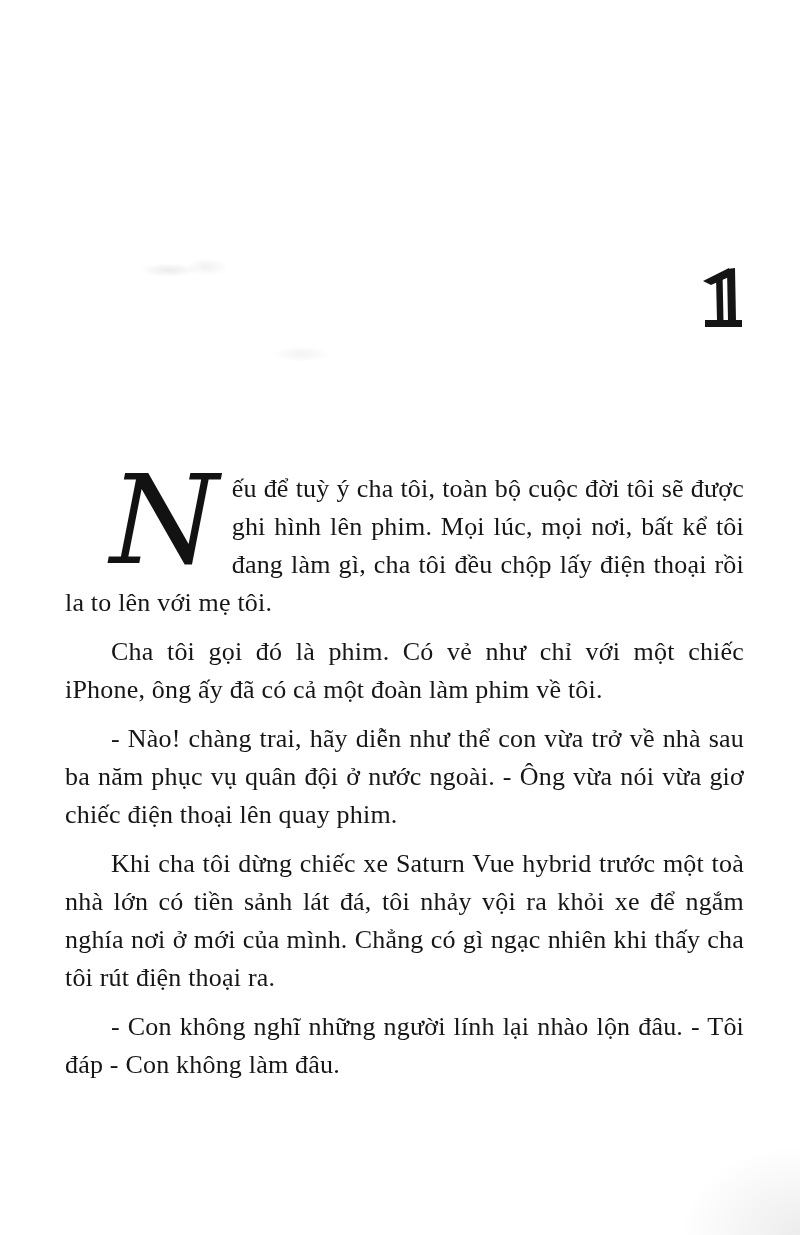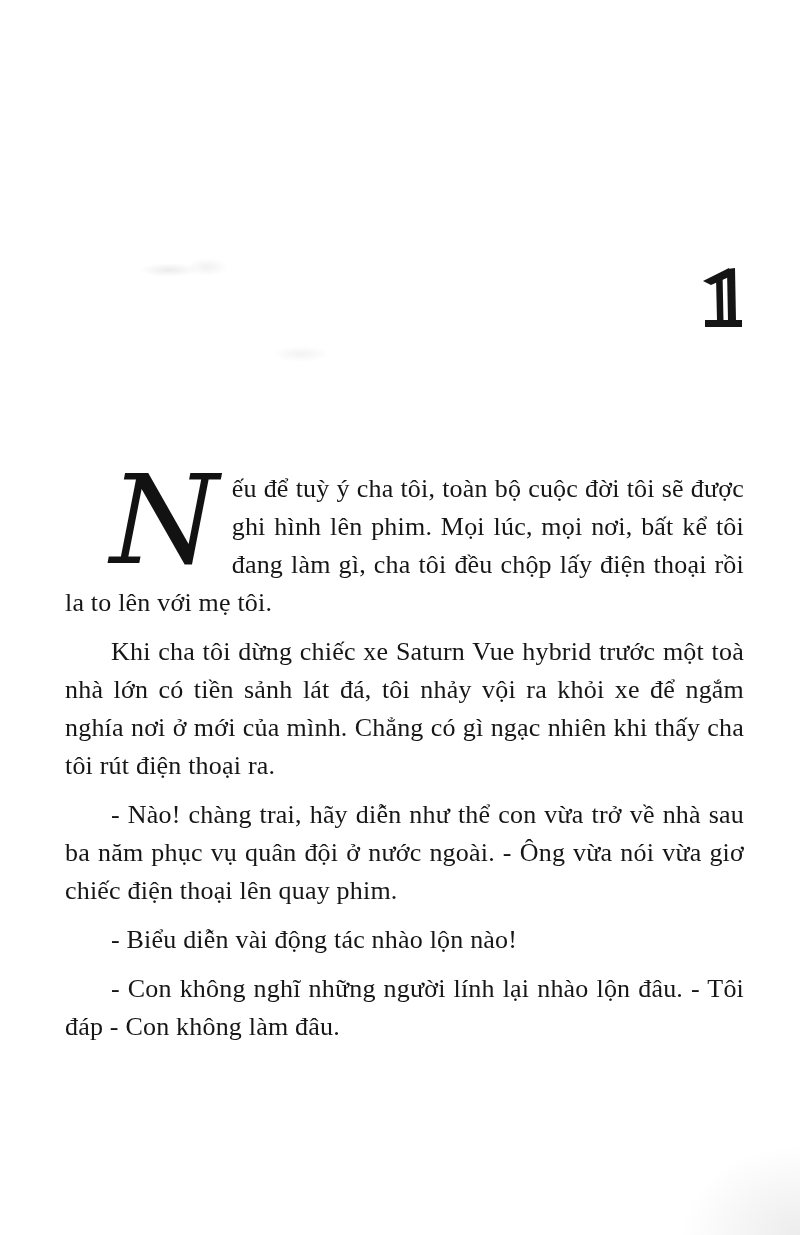--- a/index.html
+++ b/index.html
@@ -90,21 +90,21 @@
         <path d="M26 2 L34 1 L35 54 L27 54 Z"></path>
 
         <path d="M4 53 L41 53 L41 60 L4 60 Z"></path>
       </g>
     </svg>
   </div>
 
   <div class="text-block">
     <div>
         <p class="first"><span class="dropcap">N</span>ếu để tuỳ ý cha tôi, toàn bộ cuộc đời tôi sẽ được ghi hình lên phim. Mọi lúc, mọi nơi, bất kể tôi đang làm gì, cha tôi đều chộp lấy điện thoại rồi la to lên với mẹ tôi.</p>
+        <p>Cha tôi gọi đó là phim. Có vẻ như chỉ với một chiếc iPhone, ông ấy đã có cả một đoàn làm phim về tôi.</p>
+        <p>- Nào! chàng trai, hãy diễn như thể con vừa trở về nhà sau ba năm phục vụ quân đội ở nước ngoài. - Ông vừa nói vừa giơ chiếc điện thoại lên quay phim.</p>
         <p>Khi cha tôi dừng chiếc xe Saturn Vue hybrid trước một toà nhà lớn có tiền sảnh lát đá, tôi nhảy vội ra khỏi xe để ngắm nghía nơi ở mới của mình. Chẳng có gì ngạc nhiên khi thấy cha tôi rút điện thoại ra.</p>
-        <p>- Nào! chàng trai, hãy diễn như thể con vừa trở về nhà sau ba năm phục vụ quân đội ở nước ngoài. - Ông vừa nói vừa giơ chiếc điện thoại lên quay phim.</p>
-        <p>- Biểu diễn vài động tác nhào lộn nào!</p>
         <p>- Con không nghĩ những người lính lại nhào lộn đâu. - Tôi đáp - Con không làm đâu.</p>
       </div>
   </div>
 
   <div class="corner-shade"></div>
 </div>
 
 </body></html>

